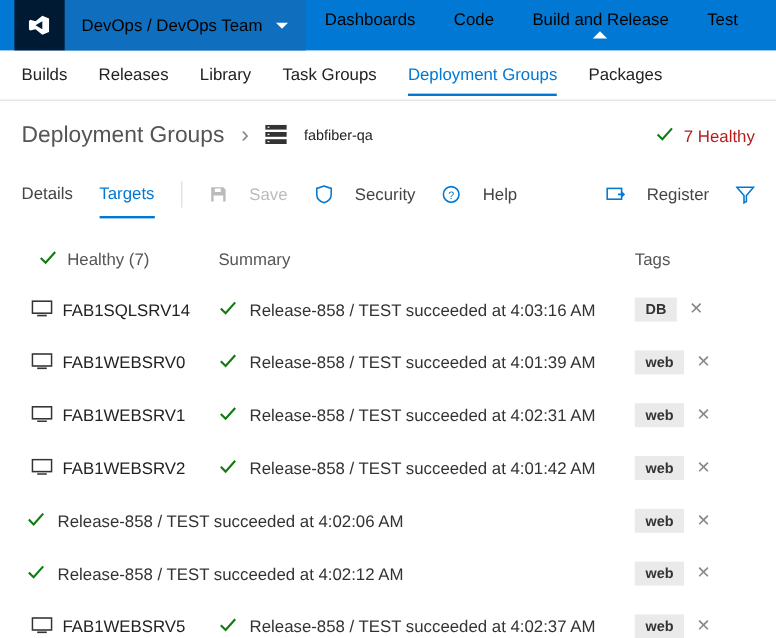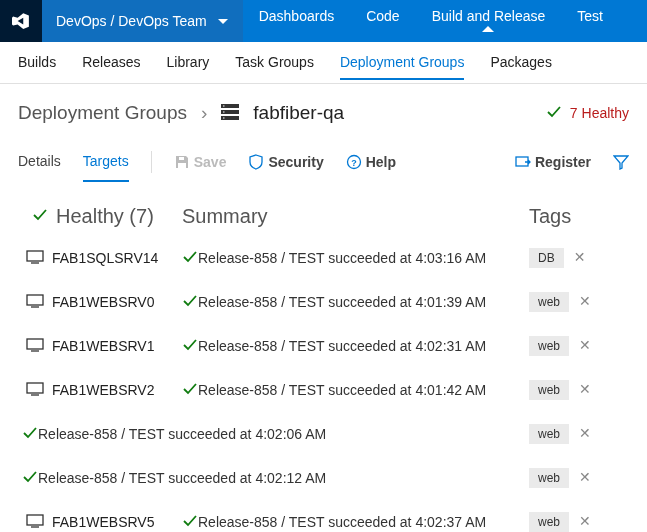--- a/index.html
+++ b/index.html
@@ -1,58 +1,58 @@
 <!DOCTYPE html>
 <html><head>
   <meta charset="utf-8">
   <style>
     * { margin: 0; padding: 0; box-sizing: border-box; font-family: "Segoe UI", -apple-system, sans-serif; }
     body { width: 647px; height: 532px; background: #fff; overflow: hidden; font-size: 14px; color: #333; }
 
-    .top-bar { background: #0078d4; color: #ffffff; height: 42px; display: flex; align-items: center; }
+    .top-bar { background: #0078d4; color: #000000; height: 42px; display: flex; align-items: center; padding-left: 12px; }
     .logo { width: 42px; height: 42px; background: #001a33; display: flex; align-items: center; justify-content: center; }
     .logo svg { width: 18px; height: 18px; }
     .project-selector { background: #106ebe; height: 42px; display: flex; align-items: center; padding: 0 14px; gap: 10px; cursor: pointer; }
     .project-selector span { font-size: 14px; }
     .top-nav { display: flex; height: 42px; }
     .top-nav-item { padding: 0 16px; height: 32px; display: flex; align-items: center; cursor: pointer; font-size: 14px; position: relative; }
     .top-nav-item.active::after { content: ''; position: absolute; left: 50%; transform: translateX(-50%); bottom: 0; border-left: 6px solid transparent; border-right: 6px solid transparent; border-bottom: 6px solid #fff; }
 
     .sub-nav { height: 42px; border-bottom: 1px solid #e0e0e0; display: flex; align-items: center; padding: 0 18px; gap: 26px; }
     .sub-nav-item { height: 35px; display: flex; align-items: center; cursor: pointer; font-size: 14px; color: #222; border-bottom: 2px solid transparent; }
     .sub-nav-item.active { color: #0078d4; border-bottom: 2px solid #0078d4; }
 
     .breadcrumb-row { height: 58px; display: flex; align-items: center; padding: 0 18px; justify-content: space-between; }
     .breadcrumb-left { display: flex; align-items: center; gap: 14px; }
     .bc-title { font-size: 19px; color: #555; }
     .bc-chevron { color: #888; font-size: 19px; }
     .bc-icon svg { width: 18px; height: 16px; fill: #333; }
-    .bc-name { font-size: 19px; color: #222; }
+    .bc-name { font-size: 12px; color: #222; }
     .health-summary { display: flex; align-items: center; gap: 8px; color: #b91c1c; font-size: 14px; }
 
     .toolbar { height: 40px; display: flex; align-items: center; padding: 0 18px; gap: 22px; }
     .tab-item { height: 40px; display: flex; align-items: center; cursor: pointer; font-size: 14px; color: #444; border-bottom: 2px solid transparent; }
     .tab-item.active { color: #0078d4; border-bottom: 2px solid #0078d4; }
     .divider { width: 1px; height: 22px; background: #ddd; }
-    .tool-btn { display: flex; align-items: flex-start; gap: 4px; color: #444; cursor: pointer; font-size: 14px; font-weight: bold; }
+    .tool-btn { display: flex; align-items: flex-start; gap: 18px; color: #444; cursor: pointer; font-size: 14px; }
     .tool-btn.disabled { color: #bbb; cursor: default; }
     .tool-btn svg { width: 16px; height: 16px; }
     .spacer { flex: 1; }
 
-    .table-header { height: 40px; display: flex; align-items: center; padding: 0 18px; margin-top: 14px; color: #555; font-size: 20px; }
+    .table-header { height: 40px; display: flex; align-items: center; padding: 0 18px; margin-top: 14px; color: #555; font-size: 14px; }
     .col-health { width: 160px; display: flex; align-items: center; gap: 8px; padding-left: 14px; }
     .col-summary { flex: 1; padding-left: 4px; }
     .col-tags { width: 100px; }
 
     .row { height: 44px; display: flex; align-items: center; padding: 0 18px; }
     .row .col-health { gap: 8px; padding-left: 8px; }
     .machine-icon svg { width: 18px; height: 14px; }
-    .row .col-summary { display: flex; align-items: center; }
+    .row .col-summary { display: flex; align-items: center; gap: 10px; }
     .check svg { width: 16px; height: 16px; }
-    .tag { background: #eaeaea; padding: 3px 9px; font-size: 12px; color: #333; display: inline-block; }
+    .tag { background: #eaeaea; padding: 3px 9px; font-size: 12px; color: #333; display: inline-block; font-weight: bold; }
     .remove-tag { color: #888; margin-left: 10px; cursor: pointer; font-size: 14px; display: inline-block; }
     .machine-name { color: #222; font-size: 14px; }
     .summary-text { color: #333; font-size: 14px; }
   </style>
 </head>
 <body>
 
 <div class="top-bar">
   <div class="logo">
     <svg viewBox="0 0 16 16">

